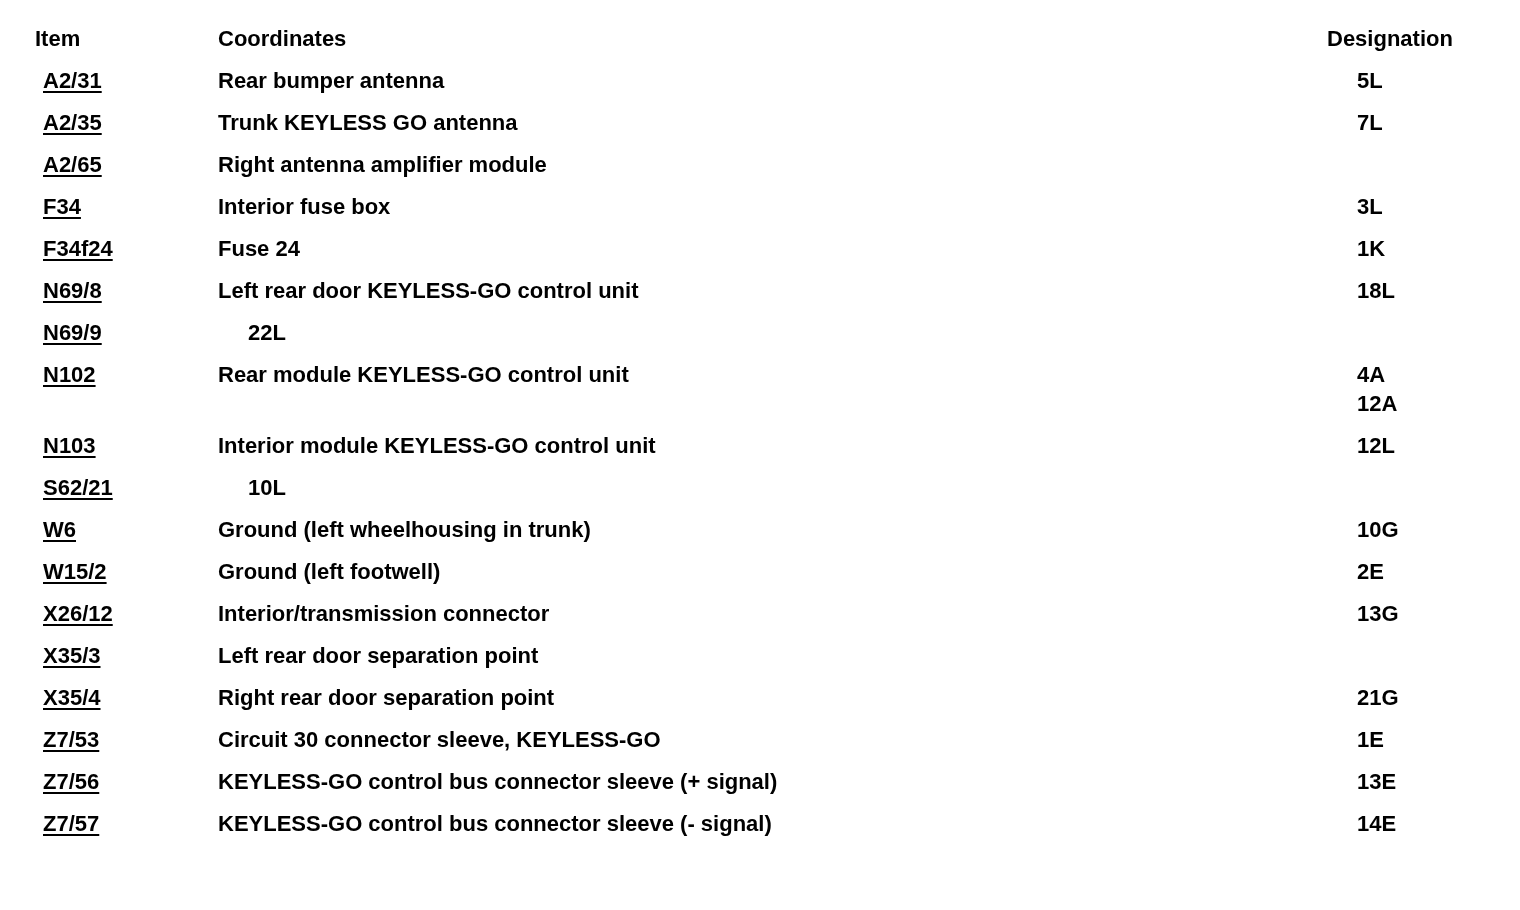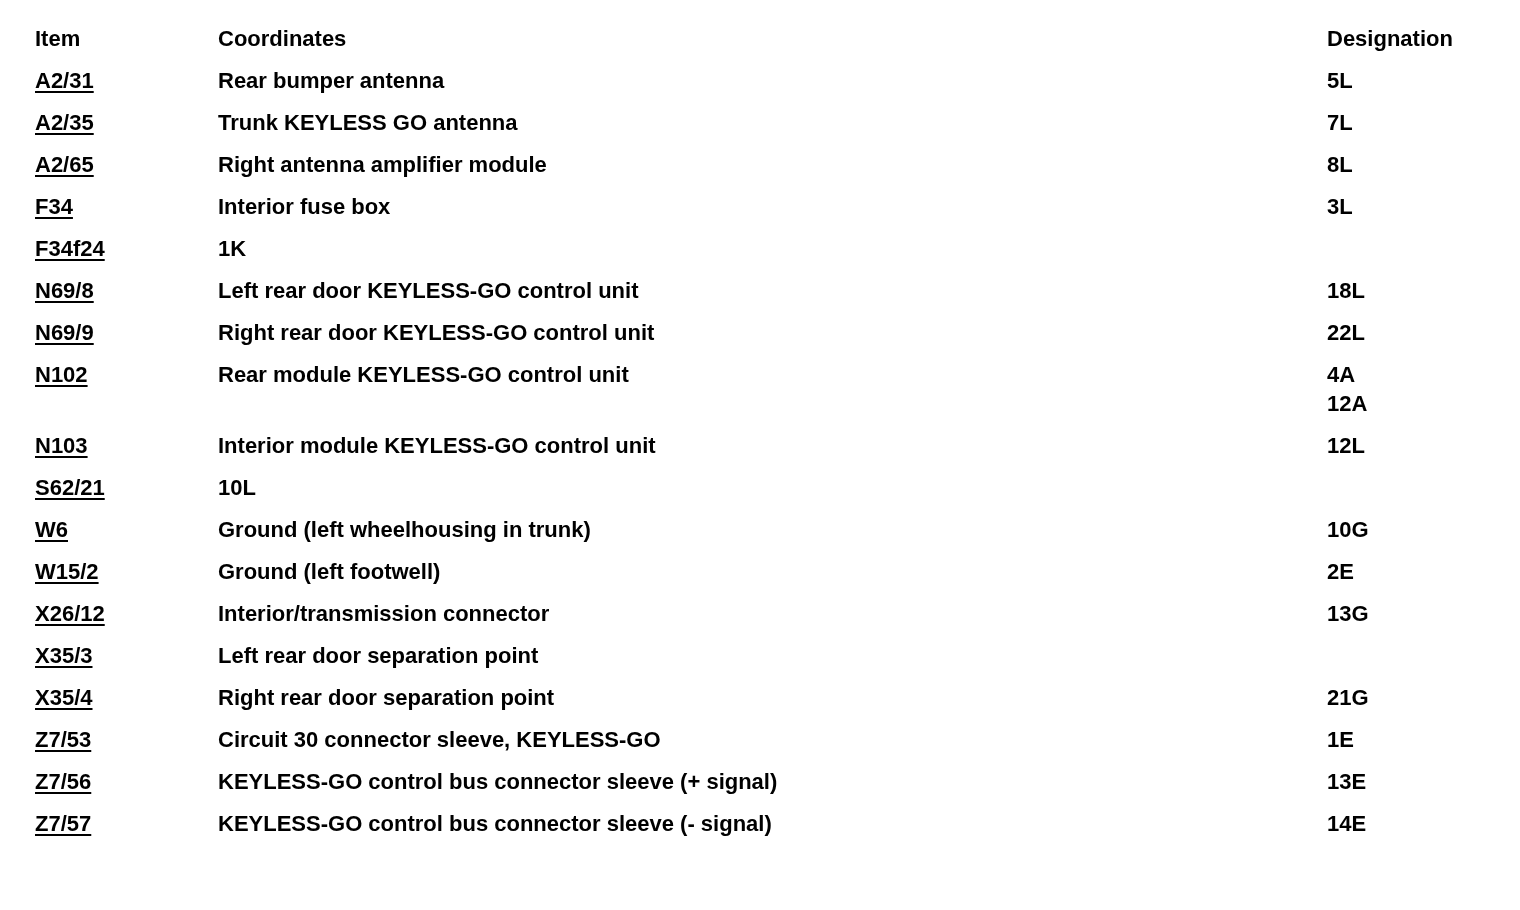--- a/index.html
+++ b/index.html
@@ -27,23 +27,25 @@
   }
   .cell {
     white-space: nowrap;
   }
   .item-link {
     color: #000000;
     text-decoration: underline;
     text-decoration-thickness: 2px;
     text-underline-offset: 3px;
     cursor: pointer;
+    margin-left: 8px;
   }
   .coord-line {
     display: block;
+    margin-left: 30px;
   }
 </style>
 </head>
 <body>
 
 <div class="legend">
   <div class="row">
     <div class="cell">Item</div>
     <div class="cell">Coordinates</div>
     <div class="cell">Designation</div>
@@ -61,51 +63,48 @@
     <div class="cell"><span class="item-link">A2/35</span></div>
     <div class="cell">Trunk KEYLESS GO antenna</div>
     <div class="cell">
           <span class="coord-line">7L</span>
         </div>
   </div>
 
   <div class="row">
     <div class="cell"><span class="item-link">A2/65</span></div>
     <div class="cell">Right antenna amplifier module</div>
-    <div class="cell">
-          <span class="coord-line">8L</span>
-        </div>
   </div>
 
   <div class="row">
     <div class="cell"><span class="item-link">F34</span></div>
     <div class="cell">Interior fuse box</div>
     <div class="cell">
           <span class="coord-line">3L</span>
         </div>
   </div>
 
   <div class="row">
     <div class="cell"><span class="item-link">F34f24</span></div>
+    <div class="cell">Fuse 24</div>
     <div class="cell">
           <span class="coord-line">1K</span>
         </div>
   </div>
 
   <div class="row">
     <div class="cell"><span class="item-link">N69/8</span></div>
     <div class="cell">Left rear door KEYLESS-GO control unit</div>
     <div class="cell">
           <span class="coord-line">18L</span>
         </div>
   </div>
 
   <div class="row">
     <div class="cell"><span class="item-link">N69/9</span></div>
-    <div class="cell">Right rear door KEYLESS-GO control unit</div>
     <div class="cell">
           <span class="coord-line">22L</span>
         </div>
   </div>
 
 
   <div class="row">
     <div class="cell"><span class="item-link">N102</span></div>
     <div class="cell">Rear module KEYLESS-GO control unit</div>
     <div class="cell">

